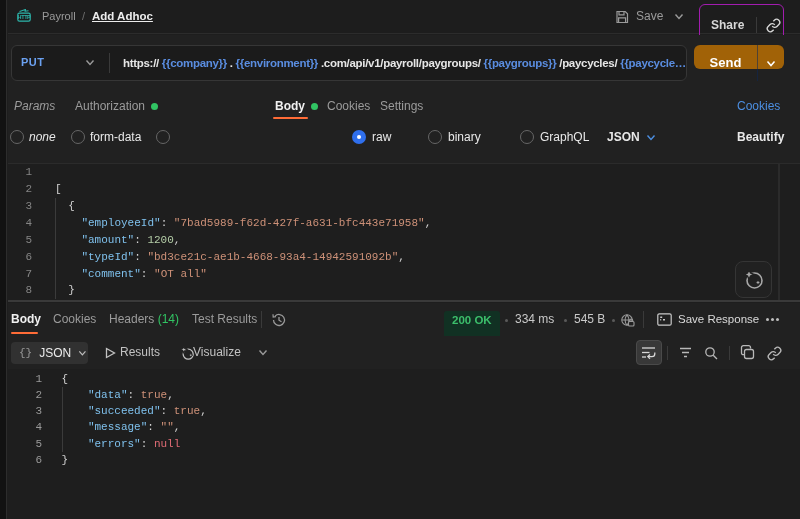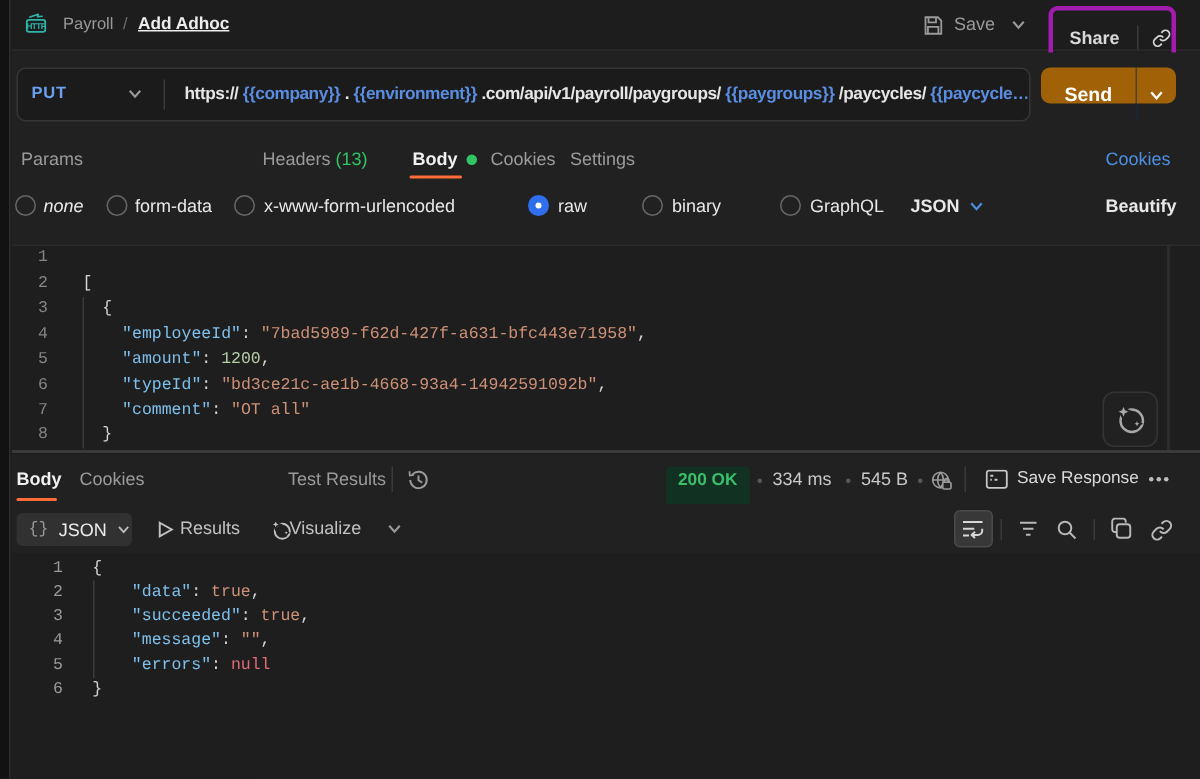--- a/index.html
+++ b/index.html
@@ -8,21 +8,21 @@
 .abs { position:absolute; }
 #root { position:relative; width:800px; height:519px; }
 .leftstrip { left:0; top:0; width:7px; height:519px; background:#121212; border-right:1px solid #2d2d2d; }
 
 
 .header { left:8px; top:0; width:792px; height:34px; background:#1d1d1d; border-bottom:1px solid #2c2c2c; }
 .crumb { font-size:11px; color:#9a9a9a; }
 .crumb-active { font-size:11px; color:#ededed; font-weight:700; }
 .hicon { left:17px; top:8px; }
 .save-row { color:#9a9a9a; font-size:12px; }
-.sharegrp { left:699px; top:4px; width:85px; height:42px; border:3px solid #a21caf; border-radius:6px;
+.sharegrp { left:699px; top:4px; width:85px; height:42px; border:1px solid #a21caf; border-radius:6px;
   display:flex; align-items:center; }
 .sharegrp .txt { color:#d8d8d8; font-size:12px; font-weight:700; padding-left:11px; }
 .sharegrp .sep { width:1px; height:16px; background:#3a3a3a; margin-left:12px; }
 
 
 .urlrow { left:8px; top:35px; width:792px; height:55px; background:#212121; }
 .urlbox { left:11px; top:45px; width:676px; height:36px; background:#1b1b1b; border:1px solid #363636; border-radius:6px; }
 .put { left:21px; top:56px; font-size:11px; font-weight:700; color:#6ba1f1; letter-spacing:0.5px; }
 .meth-chev { left:84px; top:59px; }
 .vsep1 { left:109px; top:53px; width:1px; height:20px; background:#3a3a3a; }
@@ -148,36 +148,35 @@
   <div class="abs urltext">https:// <span class="v">{{company}}</span> . <span class="v">{{environment}}</span> .com/api/v1/payroll/paygroups/ <span class="v">{{paygroups}}</span> /paycycles/ <span class="v">{{paycycle…</span></div>
   <div class="abs sendbtn">
     <div class="label">Send</div>
     <div class="div"></div>
     <svg style="position:absolute; left:71px; top:15px;" width="12" height="8" viewBox="0 0 12 8" fill="none" stroke="#fff" stroke-width="1.5">
       <path d="M2.5 1.5 L6 5.5 L9.5 1.5"></path>
     </svg>
   </div>
 
   <div class="abs reqtabs">
-    <div class="tab" style="left:6px;">Params</div>
-    <div class="tab" style="left:167px;">Headers <span class="gcnt">(13)</span></div>
+    <div class="tab" style="left:6px;font-style:italic;">Params</div>
+    <div class="tab" style="left:67px;">Authorization<span class="gdot"></span></div>
     <div class="tab" style="left:267px;"><b>Body</b><span class="gdot"></span></div>
     <div class="tab" style="left:319px;">Cookies</div>
     <div class="tab" style="left:372px;">Settings</div>
     <div class="underline" style="left:265px; top:27px; width:35px;"></div>
     <div class="tab bluelink" style="left:729px;">Cookies</div>
   </div>
 
   <div class="abs radiorow">
     <div class="radio" style="left:2px;"></div>
       <div class="rlabel" style="left:21px;font-style:italic;">none</div>
     <div class="radio" style="left:63px;"></div>
       <div class="rlabel" style="left:82px;">form-data</div>
     <div class="radio" style="left:148px;"></div>
-      <div class="rlabel" style="left:168px;">x-www-form-urlencoded</div>
     <div class="radio sel" style="left:344px;"></div>
       <div class="rlabel" style="left:364px;">raw</div>
     <div class="radio" style="left:420px;"></div>
       <div class="rlabel" style="left:440px;">binary</div>
     <div class="radio" style="left:512px;"></div>
       <div class="rlabel" style="left:532px;">GraphQL</div>
     <div class="rlabel bluelink" style="left:599px; font-weight:600;">JSON</div>
     <svg style="position:absolute; left:637px; top:11px;" width="12" height="8" viewBox="0 0 12 8" fill="none" stroke="#4c8fe2" stroke-width="1.4">
       <path d="M2.5 1.5 L6 5.5 L9.5 1.5"></path>
     </svg>
@@ -205,20 +204,21 @@
       <path d="M6 0.5 L7.5 4 L11 5.5 L7.5 7 L6 10.5 L4.5 7 L1 5.5 L4.5 4 Z" fill="#a8a8a8" stroke="#212121" stroke-width="1.4"></path>
       <path d="M15 10.5 L15.9 12.6 L18 13.5 L15.9 14.4 L15 16.5 L14.1 14.4 L12 13.5 L14.1 12.6 Z" fill="#a8a8a8" stroke="#212121" stroke-width="1"></path>
     </svg>
   </div>
 
   <div class="abs split"></div>
 
   <div class="abs resptabs">
     <div class="rtab" style="left:3px; color:#f0f0f0; font-weight:700;">Body</div>
     <div class="rtab" style="left:45px;">Cookies</div>
+    <div class="rtab" style="left:101px;">Headers <span class="gcnt">(14)</span></div>
     <div class="rtab" style="left:184px;">Test Results</div>
     <div class="underline" style="left:3px; top:29px; width:27px;"></div>
     <div class="vsep2" style="left:253px;"></div>
     <svg style="position:absolute; left:263px; top:9px;" width="16" height="16" viewBox="0 0 16 16" fill="none" stroke="#9a9a9a" stroke-width="1.3">
       <path d="M2.5 8 a5.5 5.5 0 1 0 1.6 -3.9"></path>
       <path d="M2 2.2 L2.2 5 L5 4.6" stroke-width="1.2"></path>
       <path d="M8 5 v3.2 l2.5 1.5"></path>
     </svg>
     <div class="pill" style="left:436px;">200 OK</div>
     <div class="mdot" style="left:497px;"></div>

